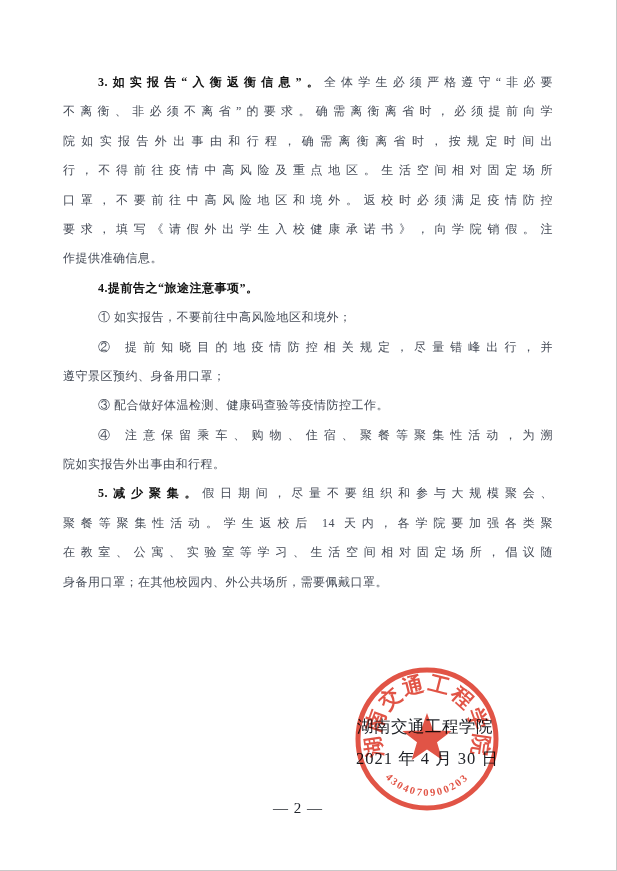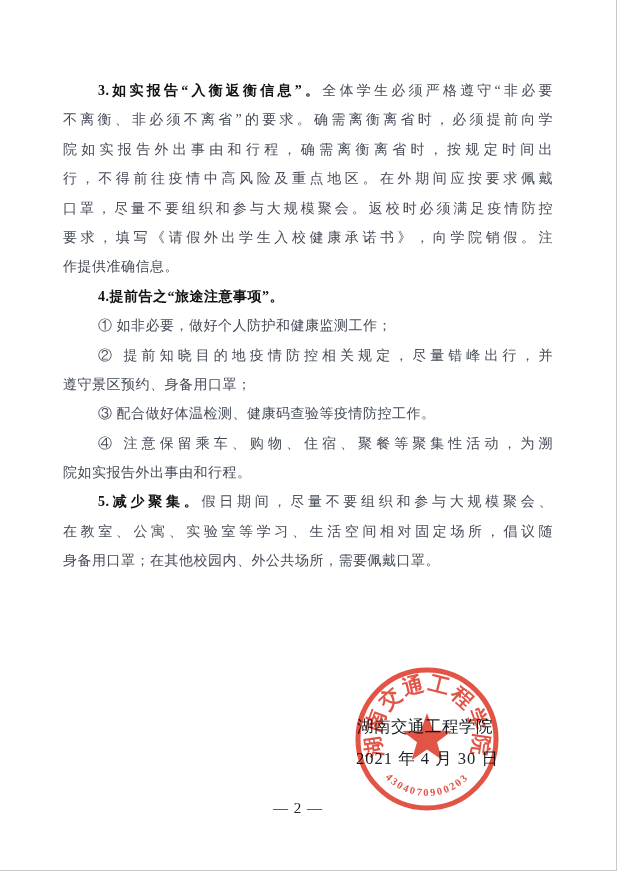--- a/index.html
+++ b/index.html
@@ -19,22 +19,22 @@
     font-family: "Liberation Serif", "DejaVu Serif", serif;
   }
   .doc-body {
     position: absolute;
     left: 63px;
     top: 70px;
     width: 490px;
   }
   .line {
     height: 29.4px;
-    line-height: 42px;
-    font-size: 14px;
+    line-height: 25px;
+    font-size: 12px;
     letter-spacing: 0.5px;
     color: var(--body-ink, #454b57);
     text-align: justify;
     text-align-last: left;
     text-justify: inter-character;
     white-space: nowrap;
   }
   .line.just {
     white-space: normal;
     text-align-last: justify;
@@ -98,32 +98,33 @@
 </style>
 </head>
 <body>
 
 <div class="page">
 
   <div class="doc-body">
       <div class="line just ind"><span class="b">3.如实报告“入衡返衡信息”。</span><span>全体学生必须严格遵守“非必要</span></div>
       <div class="line just"><span>不离衡、非必须不离省”的要求。确需离衡离省时，必须提前向学</span></div>
       <div class="line just"><span>院如实报告外出事由和行程，确需离衡离省时，按规定时间出</span></div>
-      <div class="line just"><span>行，不得前往疫情中高风险及重点地区。在外期间应按要求佩戴</span></div>
-      <div class="line just"><span>口罩，尽量不要组织和参与大规模聚会。返校时必须满足疫情防控</span></div>
+      <div class="line just"><span>行，不得前往疫情中高风险及重点地区。生活空间相对固定场所</span></div>
+      <div class="line just"><span>口罩，不要前往中高风险地区和境外。返校时必须满足疫情防控</span></div>
       <div class="line just"><span>要求，填写《请假外出学生入校健康承诺书》，向学院销假。注</span></div>
       <div class="line"><span>作提供准确信息。</span></div>
       <div class="line ind"><span class="b">4.提前告之“旅途注意事项”。</span></div>
-      <div class="line ind"><span>① 如非必要，做好个人防护和健康监测工作；</span></div>
+      <div class="line ind"><span>① 如实报告，不要前往中高风险地区和境外；</span></div>
       <div class="line just ind"><span>② 提前知晓目的地疫情防控相关规定，尽量错峰出行，并</span></div>
       <div class="line"><span>遵守景区预约、身备用口罩；</span></div>
       <div class="line ind"><span>③ 配合做好体温检测、健康码查验等疫情防控工作。</span></div>
       <div class="line just ind"><span>④ 注意保留乘车、购物、住宿、聚餐等聚集性活动，为溯</span></div>
       <div class="line"><span>院如实报告外出事由和行程。</span></div>
       <div class="line just ind"><span class="b">5.减少聚集。</span><span>假日期间，尽量不要组织和参与大规模聚会、</span></div>
+      <div class="line just"><span>聚餐等聚集性活动。学生返校后 14 天内，各学院要加强各类聚</span></div>
       <div class="line just"><span>在教室、公寓、实验室等学习、生活空间相对固定场所，倡议随</span></div>
       <div class="line"><span>身备用口罩；在其他校园内、外公共场所，需要佩戴口罩。</span></div>
     </div>
 
   <div class="signature">湖南交通工程学院</div>
   <div class="sig-date">2021 年 4 月 30 日</div>
 
   <div class="seal">
     <svg width="150" height="150" viewBox="0 0 150 150">
       <defs>

